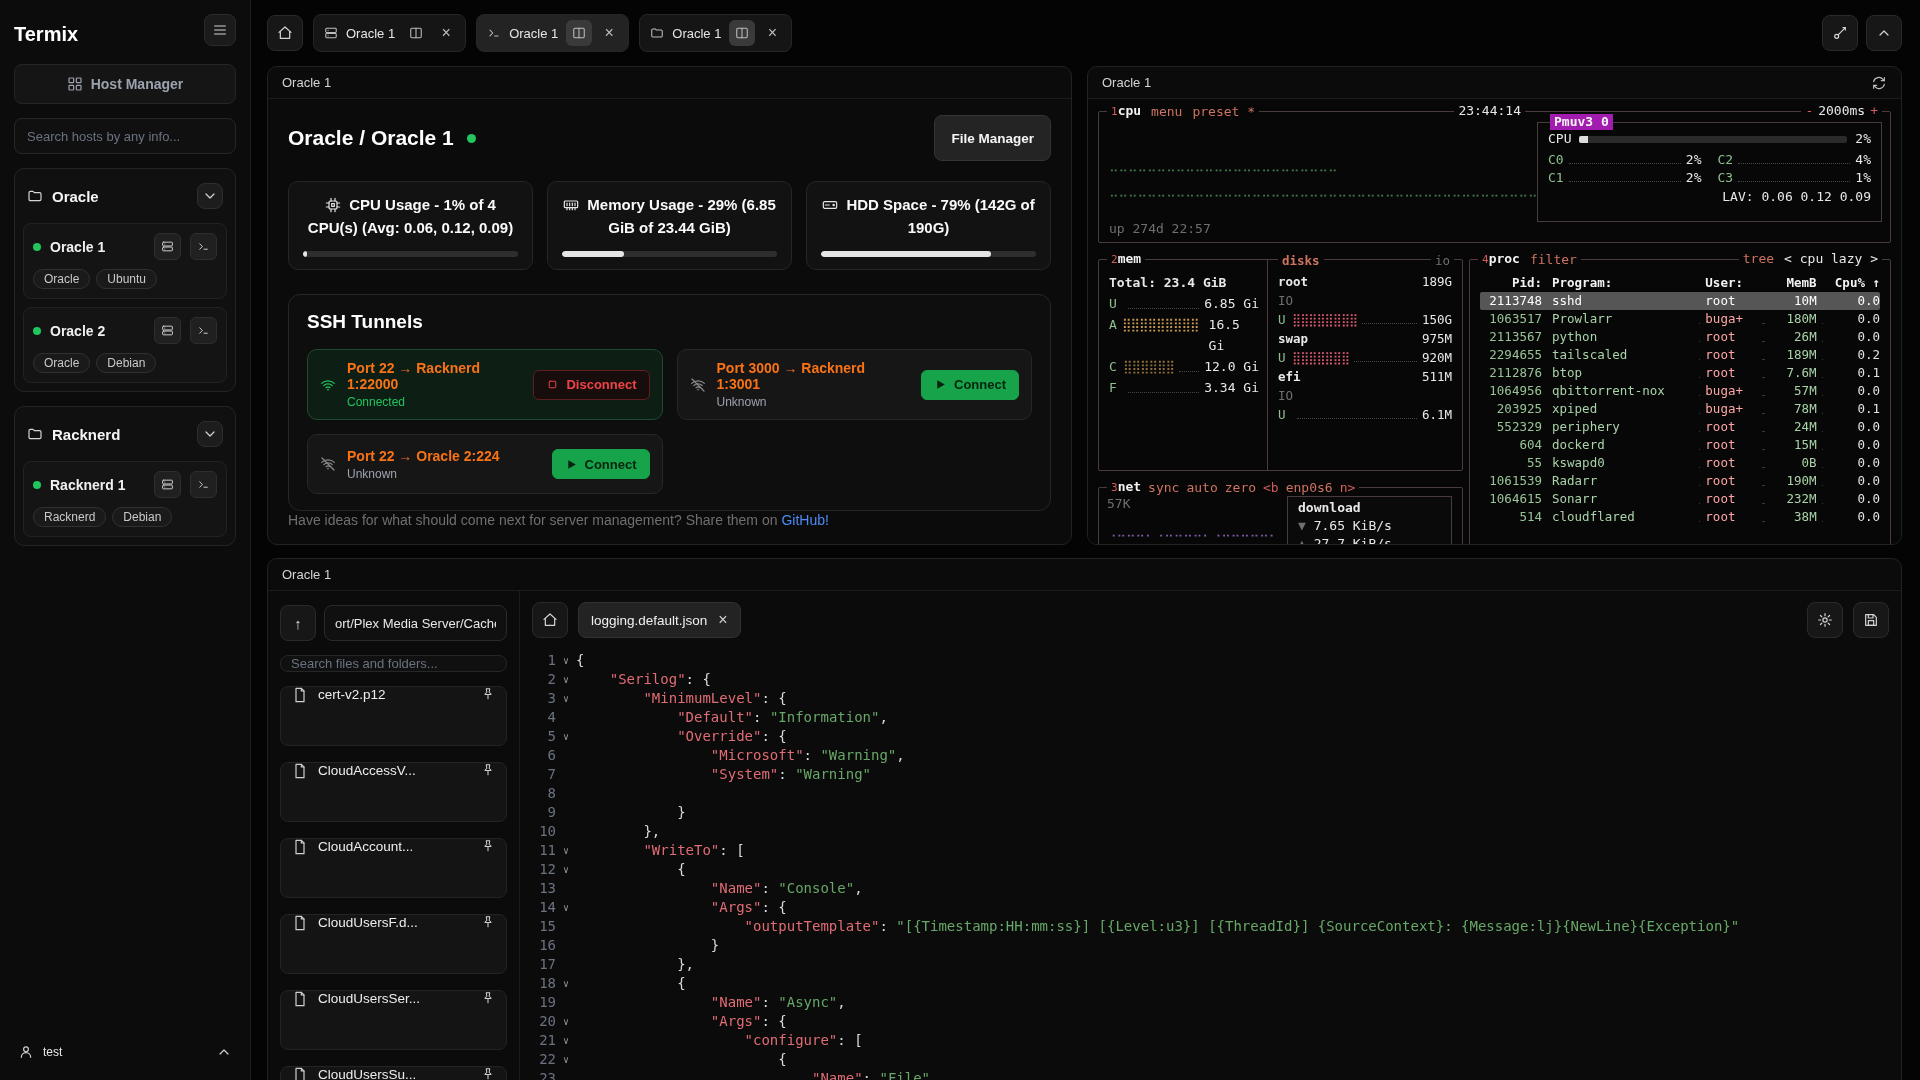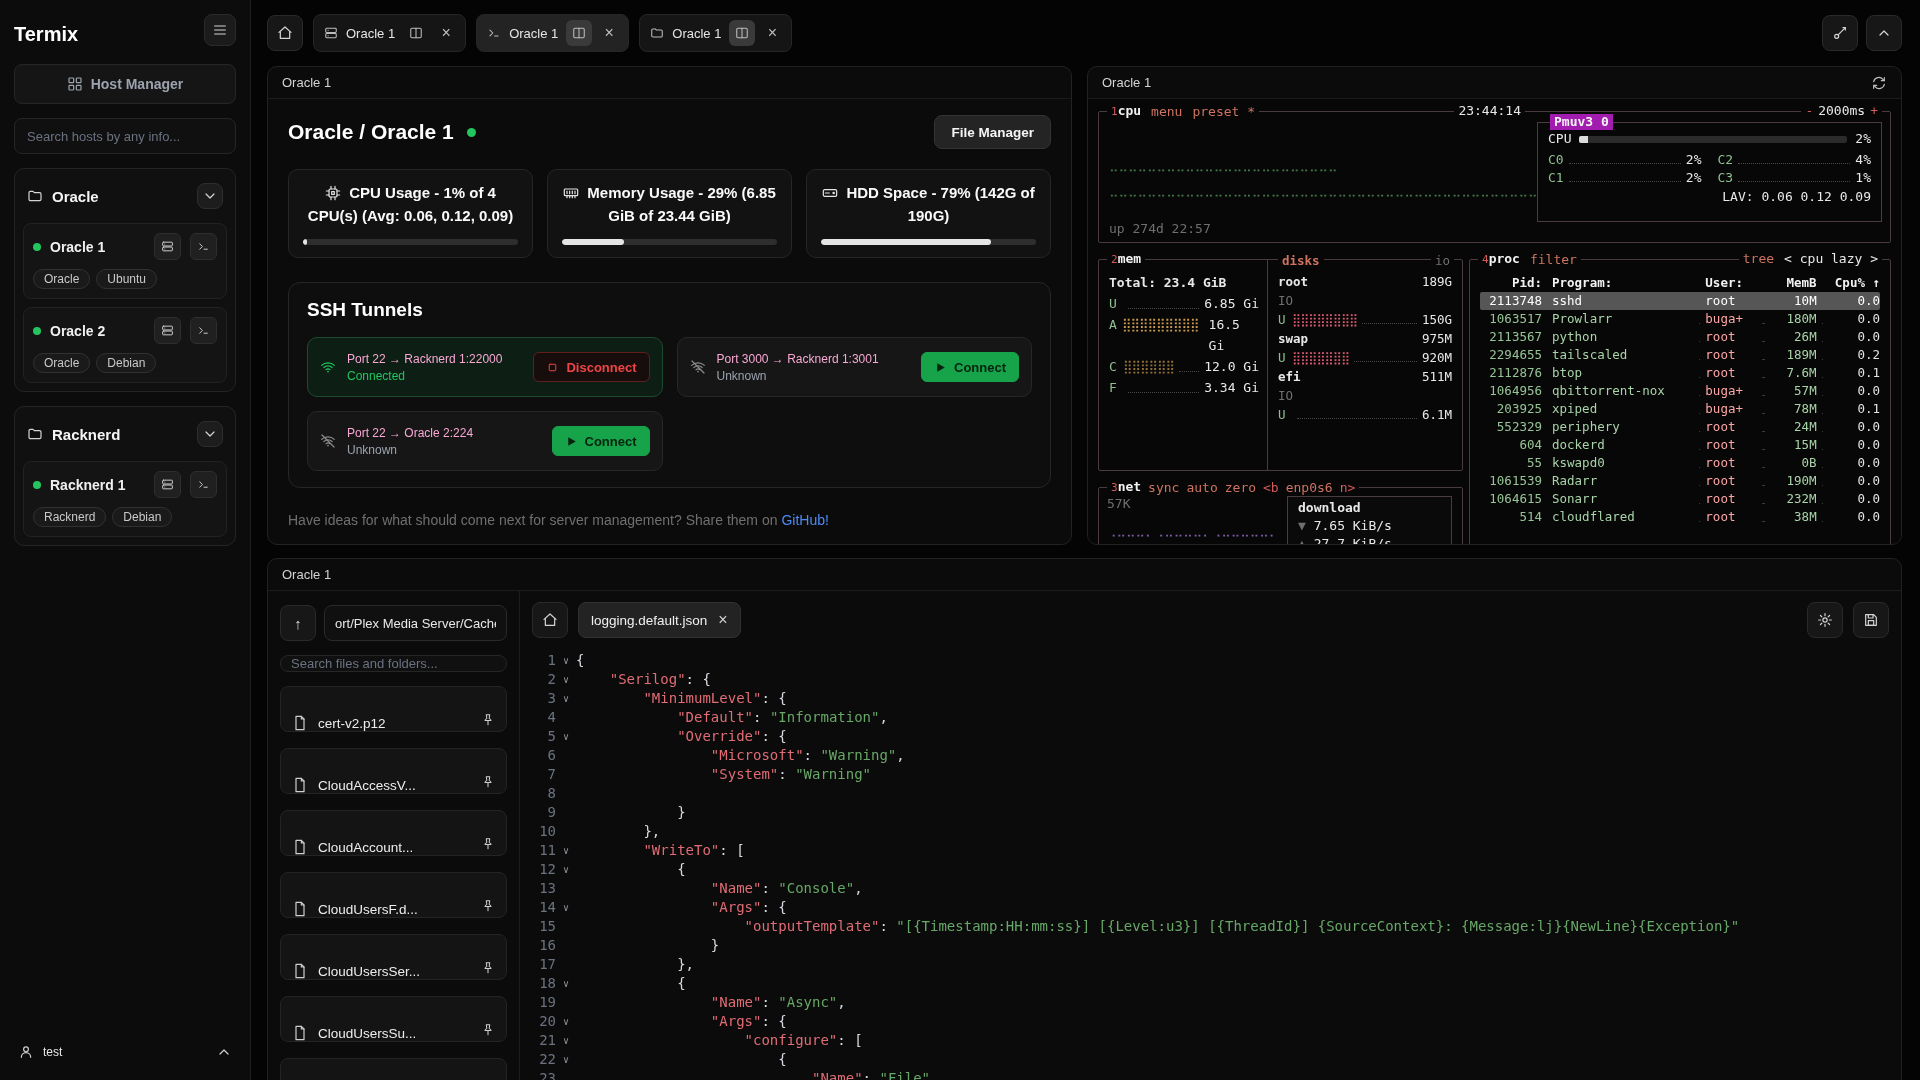--- a/index.html
+++ b/index.html
@@ -64,37 +64,37 @@
   .panel-c{left:267px;top:558px;width:1635px;height:540px}
   .panel-head{height:32px;display:flex;align-items:center;padding:0 14px;font-size:13px;color:#d4d4d4;
     border-bottom:1px solid #1c1c1c}
   .panel-head .icon-right{margin-left:auto;color:#bdbdbd}
 
   
   .pa-body{padding:14px 20px;position:relative;height:calc(100% - 32px)}
   .pa-titlerow{display:flex;align-items:center;margin-top:2px}
   .pa-title{font-size:21px;font-weight:700;color:#fff}
   .pa-dot{width:9px;height:9px;border-radius:50%;background:var(--green);margin-left:13px}
-  .fm-btn{margin-left:auto;height:34px;padding:0 16px;border-radius:8px;background:#242424;border:1px solid #343434;
+  .fm-btn{margin-left:auto;height:46px;padding:0 16px;border-radius:8px;background:#242424;border:1px solid #343434;
     color:#f5f5f5;font-size:13.5px;font-weight:700}
   .stats{display:flex;gap:14px;margin-top:20px}
   .stat{flex:1;background:#121212;border:1px solid #262626;border-radius:10px;padding:12px 14px}
   .stat-label{font-size:15px;font-weight:700;line-height:1.5;color:#fafafa;text-align:center}
   .stat-label .icon{color:#e5e5e5;vertical-align:-3px;margin-right:4px}
   .stat-bar{height:6px;border-radius:4px;background:#2e2e2e;margin-top:12px;overflow:hidden}
   .stat-fill{height:100%;background:#e5e5e5;border-radius:4px}
   .tunnels{margin-top:24px;border:1px solid #262626;border-radius:12px;padding:16px 18px;background:#0e0e0e}
   .tunnels h2{font-size:19px;font-weight:700;color:#fff}
   .tun-grid{display:grid;grid-template-columns:1fr 1fr;gap:14px;margin-top:16px}
   .tun{display:flex;align-items:center;gap:11px;border-radius:10px;padding:10px 12px;background:#161616;
     border:1px solid #272727;min-height:60px}
   .tun.connected{background:#0d1f15;border-color:#1d4a30}
   .tun-icon{color:#8a8a8a}
   .tun.connected .tun-icon{color:var(--green)}
-  .tun-route{font-size:12px;font-weight:400;color:#f9a8d4}
+  .tun-route{font-size:14px;font-weight:700;color:#f97316}
   .tun-status{font-size:12px;color:#9ca3af;margin-top:3px}
   .tun.connected .tun-status{color:var(--green)}
   .tun-action{margin-left:auto;height:30px;border-radius:6px;display:flex;align-items:center;gap:7px;
     padding:0 12px;font-size:13px;font-weight:700}
   .tun-action svg{width:13px;height:13px}
   .tun-action.disconnect{background:#180d0d;border:1px solid #5f1f1f;color:var(--red)}
   .tun-action.connect{background:#16a34a;border:1px solid #16a34a;color:#06230f}
   .pa-footer{position:absolute;left:20px;bottom:16px;font-size:14px;color:#6f6f6f}
   .pa-footer a{color:var(--link);text-decoration:none}
 
@@ -158,21 +158,21 @@
 
   
   .pc-body{display:flex;height:calc(100% - 32px)}
   .pc-left{width:252px;border-right:1px solid #1c1c1c;padding:14px 12px;display:flex;flex-direction:column;overflow:hidden}
   .pc-toolbar{display:flex;gap:8px;align-items:center}
   .path-input{flex:1;height:36px;border-radius:8px;background:#101010;border:1px solid #2a2a2a;color:#e8e8e8;
     font-size:13px;padding:0 10px;min-width:0}
   .pc-search{height:34px;border-radius:8px;background:#101010;border:1px solid #262626;color:#d4d4d4;
     font-size:13px;padding:0 10px;width:100%;margin-top:14px}
   .file-list{margin-top:14px}
-  .file-item{height:46px;border-radius:8px;background:#141414;border:1px solid #242424;display:flex;align-items:flex-end;
+  .file-item{height:60px;border-radius:8px;background:#141414;border:1px solid #242424;display:flex;align-items:flex-start;
     gap:10px;padding:0 11px;margin-bottom:16px}
   .file-item .icon{color:#cfcfcf}
   .file-name{flex:1;font-size:13.5px;color:#ededed;white-space:nowrap;overflow:hidden}
   .pin{color:#9a9a9a}
   .pin svg{width:14px;height:14px}
   .pc-right{flex:1;display:flex;flex-direction:column;min-width:0}
   .pc-rtoolbar{display:flex;align-items:center;gap:10px;padding:11px 12px}
   .file-tab{height:36px;display:flex;align-items:center;gap:11px;background:#232323;border:1px solid #313131;
     border-radius:8px;padding:0 12px;font-size:13.5px;color:#f0f0f0}
   .file-tab .x{color:#cfcfcf;font-size:16px;line-height:1;background:none;border:none}

